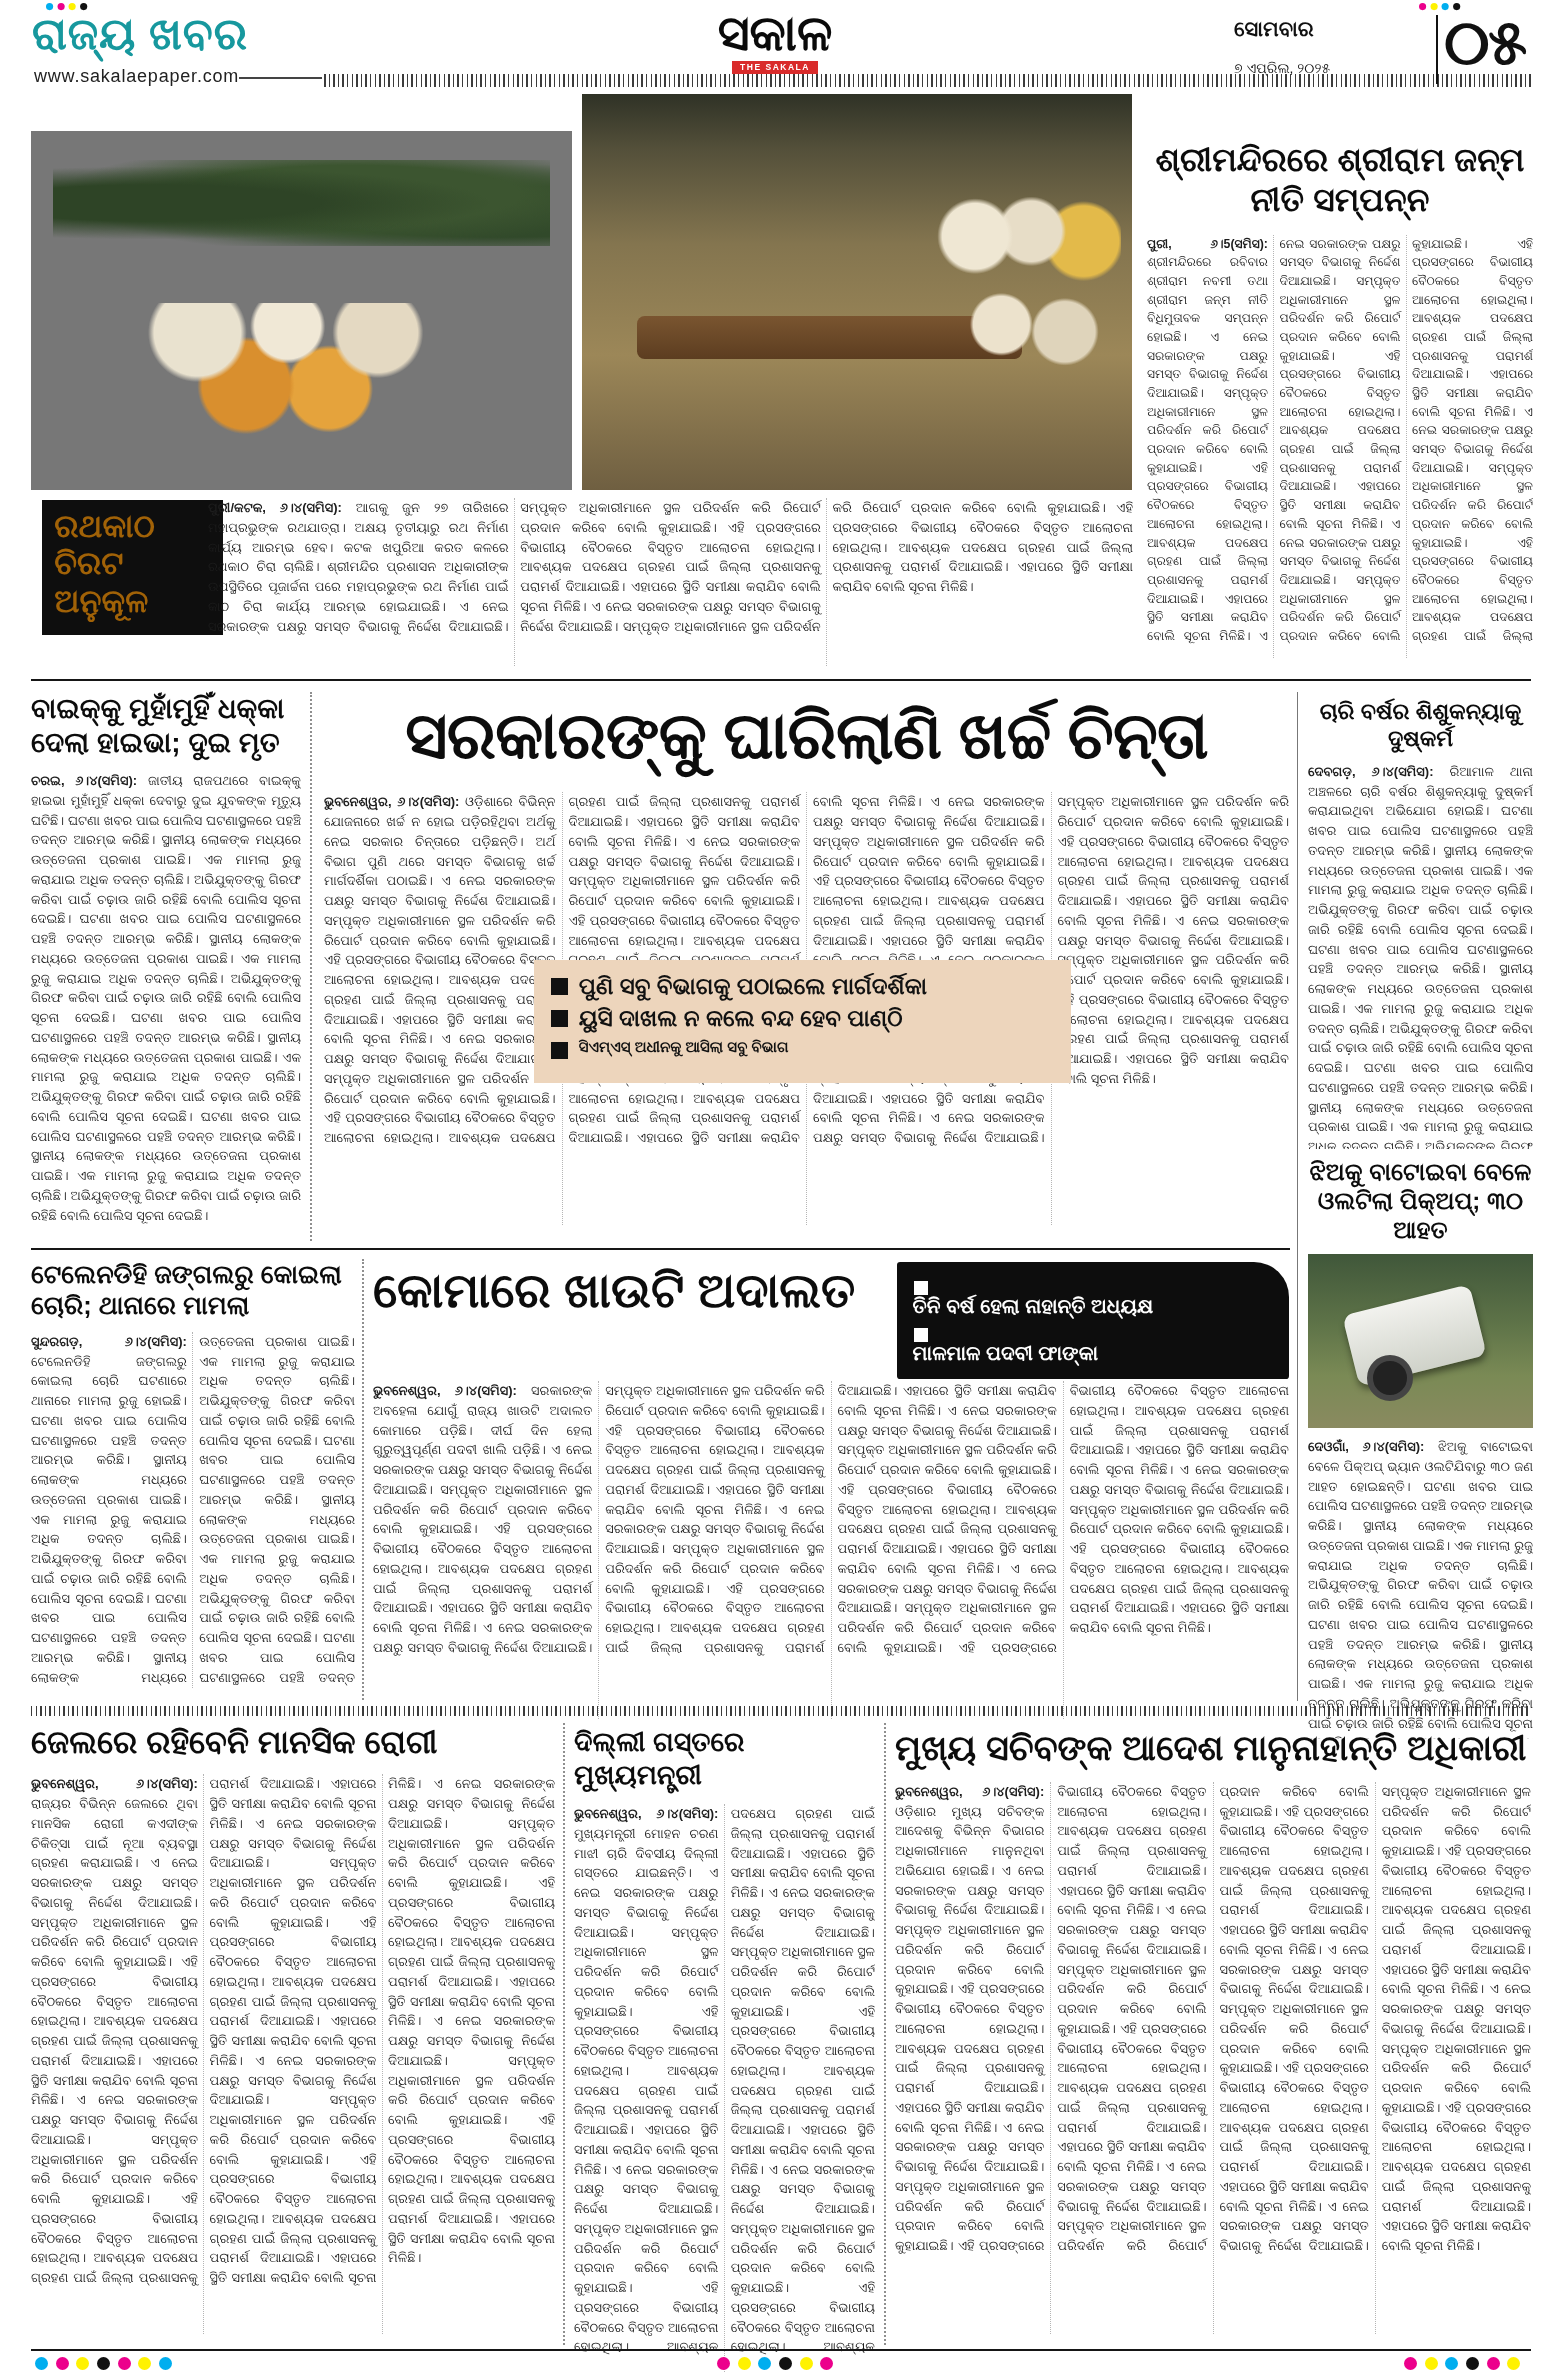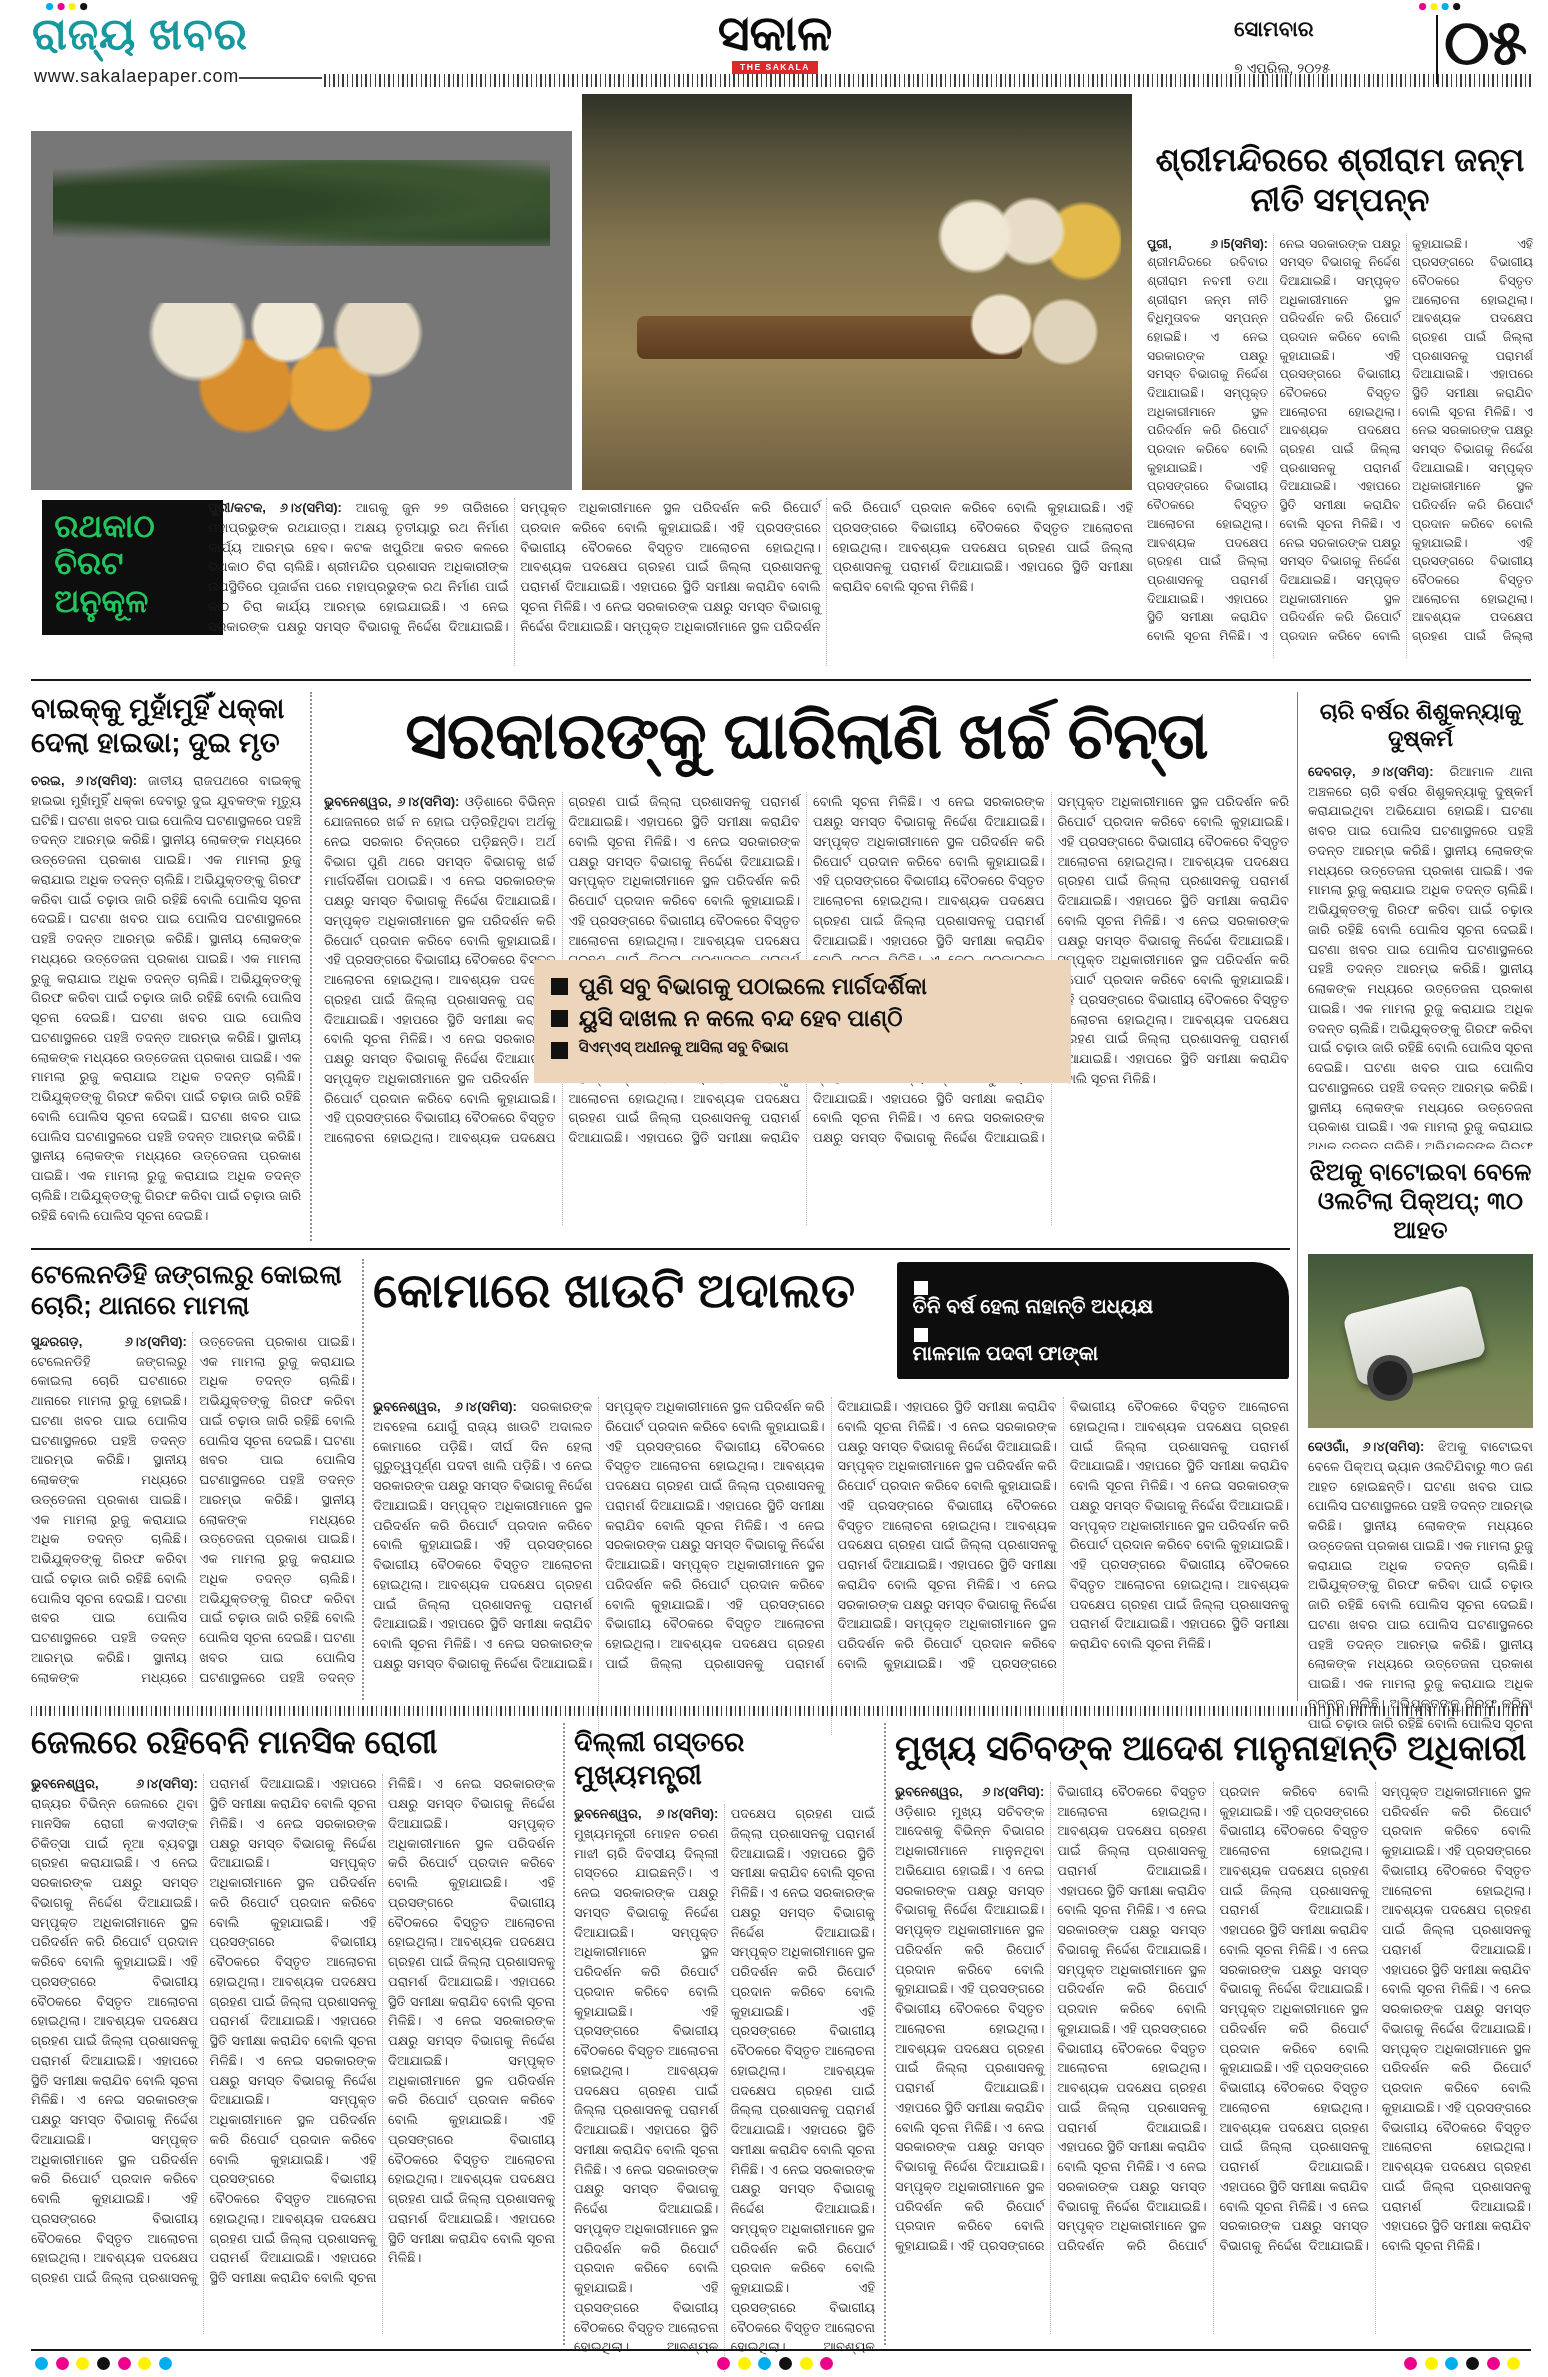--- a/index.html
+++ b/index.html
@@ -12,21 +12,21 @@
   .body-text{font-size:13px;line-height:1.52;text-align:justify;color:#1c1c1c;overflow:hidden;}
   .body-text .dateline{font-weight:bold;}
   .cols-2{column-count:2;column-gap:12.3px;column-rule:0.8px dotted #b5b5b5;}
   .cols-3{column-count:3;column-gap:11.6px;column-rule:0.8px dotted #b5b5b5;}
   .cols-4{column-count:4;column-gap:13px;column-rule:0.8px dotted #b5b5b5;}
   .dotted-v{border-left:2.3px dotted #8f8f8f;}
   .solid-v{border-left:1.5px solid #777;}
   .stripes{background:repeating-linear-gradient(90deg,#3c3c3c 0 1.5px,transparent 1.5px 4.6px);}
   .hrule{background:#161616;}
   .photo{background:#777;overflow:hidden;}
-  .kicker-box{background:#0e0e0e;color:#22c55e;font-weight:bold;}
+  .kicker-box{background:#0e0e0e;color:#a16207;font-weight:bold;}
   .tan-box{background:#EDD5BC;}
   .tan-box .row{display:flex;align-items:flex-start;margin:5.4px 0;}
   .sq{width:17px;height:17px;background:#111;flex:0 0 auto;margin:4.6px 10.8px 0 1.5px;}
   .black-panel{background:#0d0d0d;color:#fff;border-radius:3.1px 35px 3.1px 3.1px;}
   .black-panel .row{display:flex;align-items:flex-start;margin:4.6px 0;flex-direction:column;}
   .sq-w{width:14px;height:14px;background:#fff;flex:0 0 auto;margin:5.4px 9.3px 0 1.5px;}
   .reg-dots{display:flex;gap:7.7px;}
   .reg-dots i{width:13px;height:13px;border-radius:50%;display:block;}
   .c-c{background:#00AEEF}.c-m{background:#EC008C}.c-y{background:#FFF200}.c-k{background:#111}
   .insert-box{background:#fff;border:1.5px solid #141414;outline:0.8px solid #141414;outline-offset:1.5px;
@@ -196,21 +196,21 @@
         <div class="row">
             <span class="sq-w"></span>
           <span style="font-size:20px;font-weight:bold">ତିନି ବର୍ଷ ହେଲା ନାହାନ୍ତି ଅଧ୍ୟକ୍ଷ</span>
           </div>
         <div class="row">
             <span class="sq-w"></span>
           <span style="font-size:20px;font-weight:bold">ମାଳମାଳ ପଦବୀ ଫାଙ୍କା</span>
           </div>
       </div>
     </div>
-    <div class="body-text cols-4" style="margin-top:18px;height:338px">
+    <div class="body-text cols-4" style="margin-top:2px;height:338px">
       <span class="dateline">ଭୁବନେଶ୍ୱର, ୬।୪(ସମିସ):</span>
       <span>ସରକାରଙ୍କ ଅବହେଳା ଯୋଗୁଁ ରାଜ୍ୟ ଖାଉଟି ଅଦାଲତ କୋମାରେ ପଡ଼ିଛି। ଦୀର୍ଘ ଦିନ ହେଲା ଗୁରୁତ୍ୱପୂର୍ଣ୍ଣ ପଦବୀ ଖାଲି ପଡ଼ିଛି।</span>
       <span> ଏ ନେଇ ସରକାରଙ୍କ ପକ୍ଷରୁ ସମସ୍ତ ବିଭାଗକୁ ନିର୍ଦ୍ଦେଶ ଦିଆଯାଇଛି। ସମ୍ପୃକ୍ତ ଅଧିକାରୀମାନେ ସ୍ଥଳ ପରିଦର୍ଶନ କରି ରିପୋର୍ଟ ପ୍ରଦାନ କରିବେ ବୋଲି କୁହାଯାଇଛି। ଏହି ପ୍ରସଙ୍ଗରେ ବିଭାଗୀୟ ବୈଠକରେ ବିସ୍ତୃତ ଆଲୋଚନା ହୋଇଥିଲା। ଆବଶ୍ୟକ ପଦକ୍ଷେପ ଗ୍ରହଣ ପାଇଁ ଜିଲ୍ଲା ପ୍ରଶାସନକୁ ପରାମର୍ଶ ଦିଆଯାଇଛି। ଏହାପରେ ସ୍ଥିତି ସମୀକ୍ଷା କରାଯିବ ବୋଲି ସୂଚନା ମିଳିଛି। ଏ ନେଇ ସରକାରଙ୍କ ପକ୍ଷରୁ ସମସ୍ତ ବିଭାଗକୁ ନିର୍ଦ୍ଦେଶ ଦିଆଯାଇଛି। ସମ୍ପୃକ୍ତ ଅଧିକାରୀମାନେ ସ୍ଥଳ ପରିଦର୍ଶନ କରି ରିପୋର୍ଟ ପ୍ରଦାନ କରିବେ ବୋଲି କୁହାଯାଇଛି। ଏହି ପ୍ରସଙ୍ଗରେ ବିଭାଗୀୟ ବୈଠକରେ ବିସ୍ତୃତ ଆଲୋଚନା ହୋଇଥିଲା। ଆବଶ୍ୟକ ପଦକ୍ଷେପ ଗ୍ରହଣ ପାଇଁ ଜିଲ୍ଲା ପ୍ରଶାସନକୁ ପରାମର୍ଶ ଦିଆଯାଇଛି। ଏହାପରେ ସ୍ଥିତି ସମୀକ୍ଷା କରାଯିବ ବୋଲି ସୂଚନା ମିଳିଛି। ଏ ନେଇ ସରକାରଙ୍କ ପକ୍ଷରୁ ସମସ୍ତ ବିଭାଗକୁ ନିର୍ଦ୍ଦେଶ ଦିଆଯାଇଛି। ସମ୍ପୃକ୍ତ ଅଧିକାରୀମାନେ ସ୍ଥଳ ପରିଦର୍ଶନ କରି ରିପୋର୍ଟ ପ୍ରଦାନ କରିବେ ବୋଲି କୁହାଯାଇଛି। ଏହି ପ୍ରସଙ୍ଗରେ ବିଭାଗୀୟ ବୈଠକରେ ବିସ୍ତୃତ ଆଲୋଚନା ହୋଇଥିଲା। ଆବଶ୍ୟକ ପଦକ୍ଷେପ ଗ୍ରହଣ ପାଇଁ ଜିଲ୍ଲା ପ୍ରଶାସନକୁ ପରାମର୍ଶ ଦିଆଯାଇଛି। ଏହାପରେ ସ୍ଥିତି ସମୀକ୍ଷା କରାଯିବ ବୋଲି ସୂଚନା ମିଳିଛି। ଏ ନେଇ ସରକାରଙ୍କ ପକ୍ଷରୁ ସମସ୍ତ ବିଭାଗକୁ ନିର୍ଦ୍ଦେଶ ଦିଆଯାଇଛି। ସମ୍ପୃକ୍ତ ଅଧିକାରୀମାନେ ସ୍ଥଳ ପରିଦର୍ଶନ କରି ରିପୋର୍ଟ ପ୍ରଦାନ କରିବେ ବୋଲି କୁହାଯାଇଛି। ଏହି ପ୍ରସଙ୍ଗରେ ବିଭାଗୀୟ ବୈଠକରେ ବିସ୍ତୃତ ଆଲୋଚନା ହୋଇଥିଲା। ଆବଶ୍ୟକ ପଦକ୍ଷେପ ଗ୍ରହଣ ପାଇଁ ଜିଲ୍ଲା ପ୍ରଶାସନକୁ ପରାମର୍ଶ ଦିଆଯାଇଛି। ଏହାପରେ ସ୍ଥିତି ସମୀକ୍ଷା କରାଯିବ ବୋଲି ସୂଚନା ମିଳିଛି। ଏ ନେଇ ସରକାରଙ୍କ ପକ୍ଷରୁ ସମସ୍ତ ବିଭାଗକୁ ନିର୍ଦ୍ଦେଶ ଦିଆଯାଇଛି। ସମ୍ପୃକ୍ତ ଅଧିକାରୀମାନେ ସ୍ଥଳ ପରିଦର୍ଶନ କରି ରିପୋର୍ଟ ପ୍ରଦାନ କରିବେ ବୋଲି କୁହାଯାଇଛି। ଏହି ପ୍ରସଙ୍ଗରେ ବିଭାଗୀୟ ବୈଠକରେ ବିସ୍ତୃତ ଆଲୋଚନା ହୋଇଥିଲା। ଆବଶ୍ୟକ ପଦକ୍ଷେପ ଗ୍ରହଣ ପାଇଁ ଜିଲ୍ଲା ପ୍ରଶାସନକୁ ପରାମର୍ଶ ଦିଆଯାଇଛି। ଏହାପରେ ସ୍ଥିତି ସମୀକ୍ଷା କରାଯିବ ବୋଲି ସୂଚନା ମିଳିଛି। ଏ ନେଇ ସରକାରଙ୍କ ପକ୍ଷରୁ ସମସ୍ତ ବିଭାଗକୁ ନିର୍ଦ୍ଦେଶ ଦିଆଯାଇଛି। ସମ୍ପୃକ୍ତ ଅଧିକାରୀମାନେ ସ୍ଥଳ ପରିଦର୍ଶନ କରି ରିପୋର୍ଟ ପ୍ରଦାନ କରିବେ ବୋଲି କୁହାଯାଇଛି। ଏହି ପ୍ରସଙ୍ଗରେ ବିଭାଗୀୟ ବୈଠକରେ ବିସ୍ତୃତ ଆଲୋଚନା ହୋଇଥିଲା। ଆବଶ୍ୟକ ପଦକ୍ଷେପ ଗ୍ରହଣ ପାଇଁ ଜିଲ୍ଲା ପ୍ରଶାସନକୁ ପରାମର୍ଶ ଦିଆଯାଇଛି। ଏହାପରେ ସ୍ଥିତି ସମୀକ୍ଷା କରାଯିବ ବୋଲି ସୂଚନା ମିଳିଛି।</span>
     </div>
   </div>
 
   <div class="abs stripes" style="left:31px;top:1706px;width:1500px;height:10px"></div>
 
   <div class="abs" style="left:31px;top:1723px;width:524px">
     <div class="headline" style="font-size:32px">ଜେଲରେ ରହିବେନି ମାନସିକ ରୋଗୀ</div>

